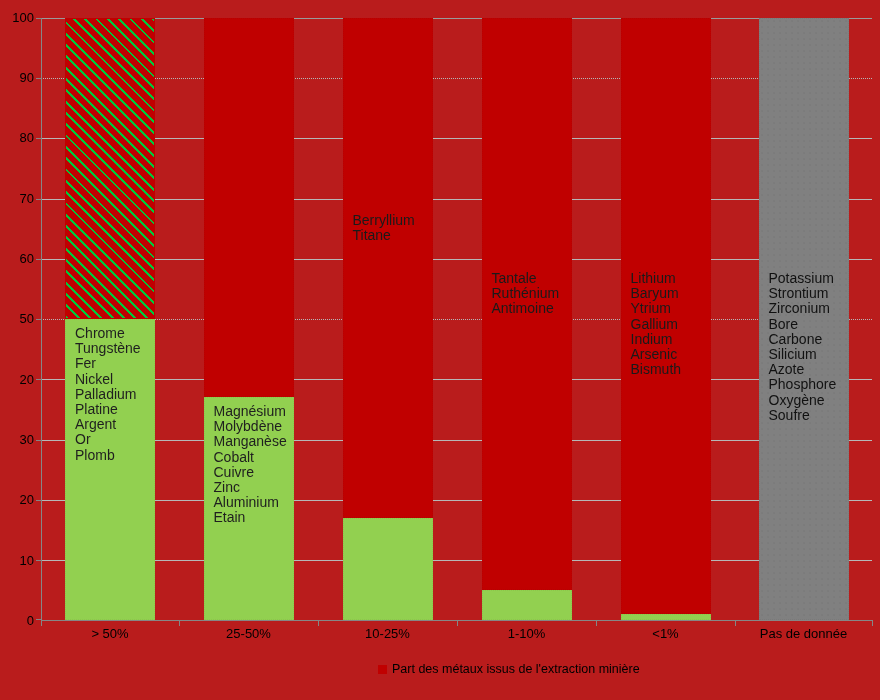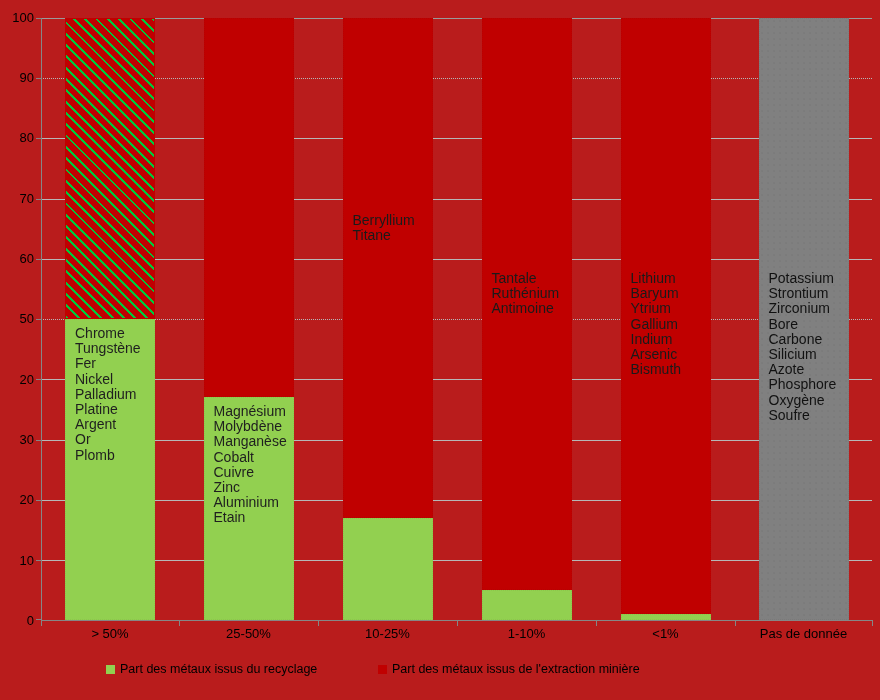--- a/index.html
+++ b/index.html
@@ -345,23 +345,19 @@
   <div class="xtick-mark" style="left:872px;"></div>
 
   <div class="xlabel" style="left:41px;  width:138px;">&gt; 50%</div>
   <div class="xlabel" style="left:179px; width:139px;">25-50%</div>
   <div class="xlabel" style="left:318px; width:139px;">10-25%</div>
   <div class="xlabel" style="left:457px; width:139px;">1-10%</div>
   <div class="xlabel" style="left:596px; width:139px;">&lt;1%</div>
   <div class="xlabel" style="left:735px; width:137px;">Pas de donnée</div>
 
   <div class="legend">
-    <div class="legend-item" style="left:106px;">
-      <span class="legend-swatch" style="background:#92d050;"></span>
-      <span>Part des métaux issus du recyclage</span>
-    </div>
     <div class="legend-item" style="left:378px;">
       <span class="legend-swatch" style="background:#c00000;"></span>
       <span>Part des métaux issus de l'extraction minière</span>
     </div>
   </div>
 
 </div>
 
 </body></html>

